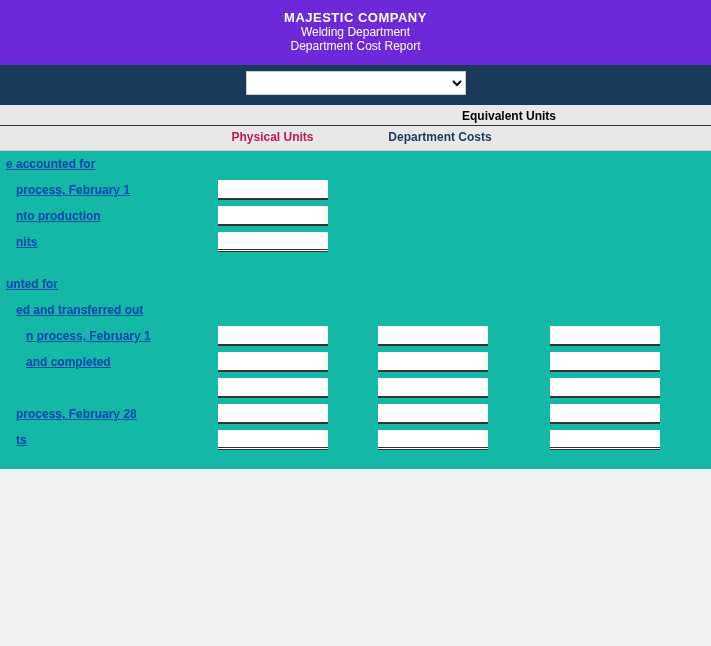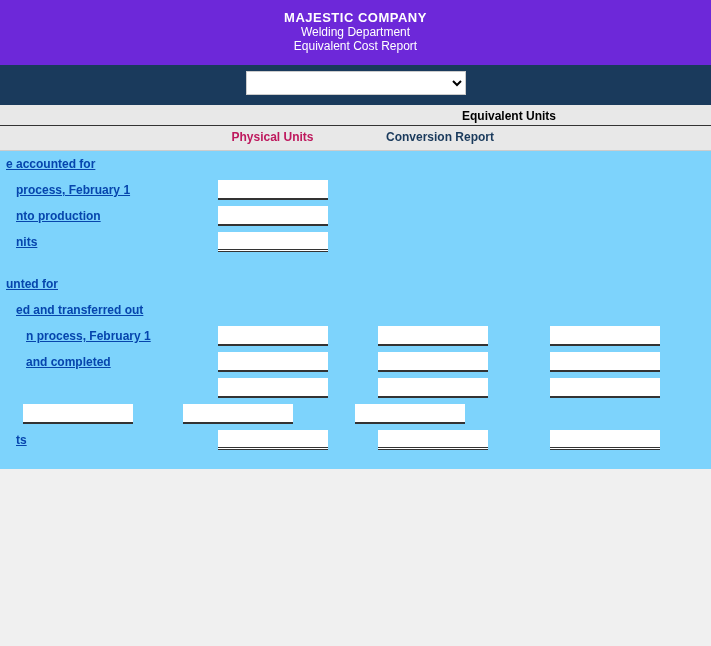--- a/index.html
+++ b/index.html
@@ -88,21 +88,21 @@
     }
     .col-conversion {
       flex: 0 0 180px;
       text-align: center;
       font-weight: bold;
       font-size: 12px;
       color: #1a3a5c;
     }
 
     .content-area {
-      background: #7dd3fc;
+      background: #14b8a6;
       padding: 0;
     }
 
     .section-row {
       display: flex;
       align-items: center;
       padding: 3px 0;
       min-height: 26px;
     }
 
@@ -168,40 +168,40 @@
     .double-border input {
       border-bottom: 3px double #333;
     }
   </style>
 </head>
 <body>
 
 <div class="header">
   <div class="company-name">MAJESTIC COMPANY</div>
   <div class="dept-name">Welding Department</div>
-  <div class="report-name">Equivalent Cost Report</div>
+  <div class="report-name">Department Cost Report</div>
 </div>
 
 <div class="dropdown-row">
   <select>
     <option value=""></option>
   </select>
 </div>
 
 <div class="column-headers-outer">
   <div class="equiv-units-bar">
     <div class="equiv-units-label">Equivalent Units</div>
   </div>
   <div class="col-headers">
     <div class="col-label-area"></div>
     <div class="col-physical">
       <span>Physical Units</span>
     </div>
     <div class="col-conversion">
-      <span>Conversion Report</span>
+      <span>Department Costs</span>
     </div>
   </div>
 </div>
 
 <div class="content-area">
 
   <div class="section-row">
     <div class="row-label section-header">e accounted for</div>
   </div>
 
@@ -278,20 +278,21 @@
     </div>
     <div class="cell-materials">
       <input type="text" style="">
     </div>
     <div class="cell-conversion">
       <input type="text" style="">
     </div>
   </div>
 
   <div class="section-row">
+    <div class="row-label link indent">process, February 28</div>
     <div class="cell-physical">
       <input type="text" style="">
     </div>
     <div class="cell-materials">
       <input type="text" style="">
     </div>
     <div class="cell-conversion">
       <input type="text" style="">
     </div>
   </div>

